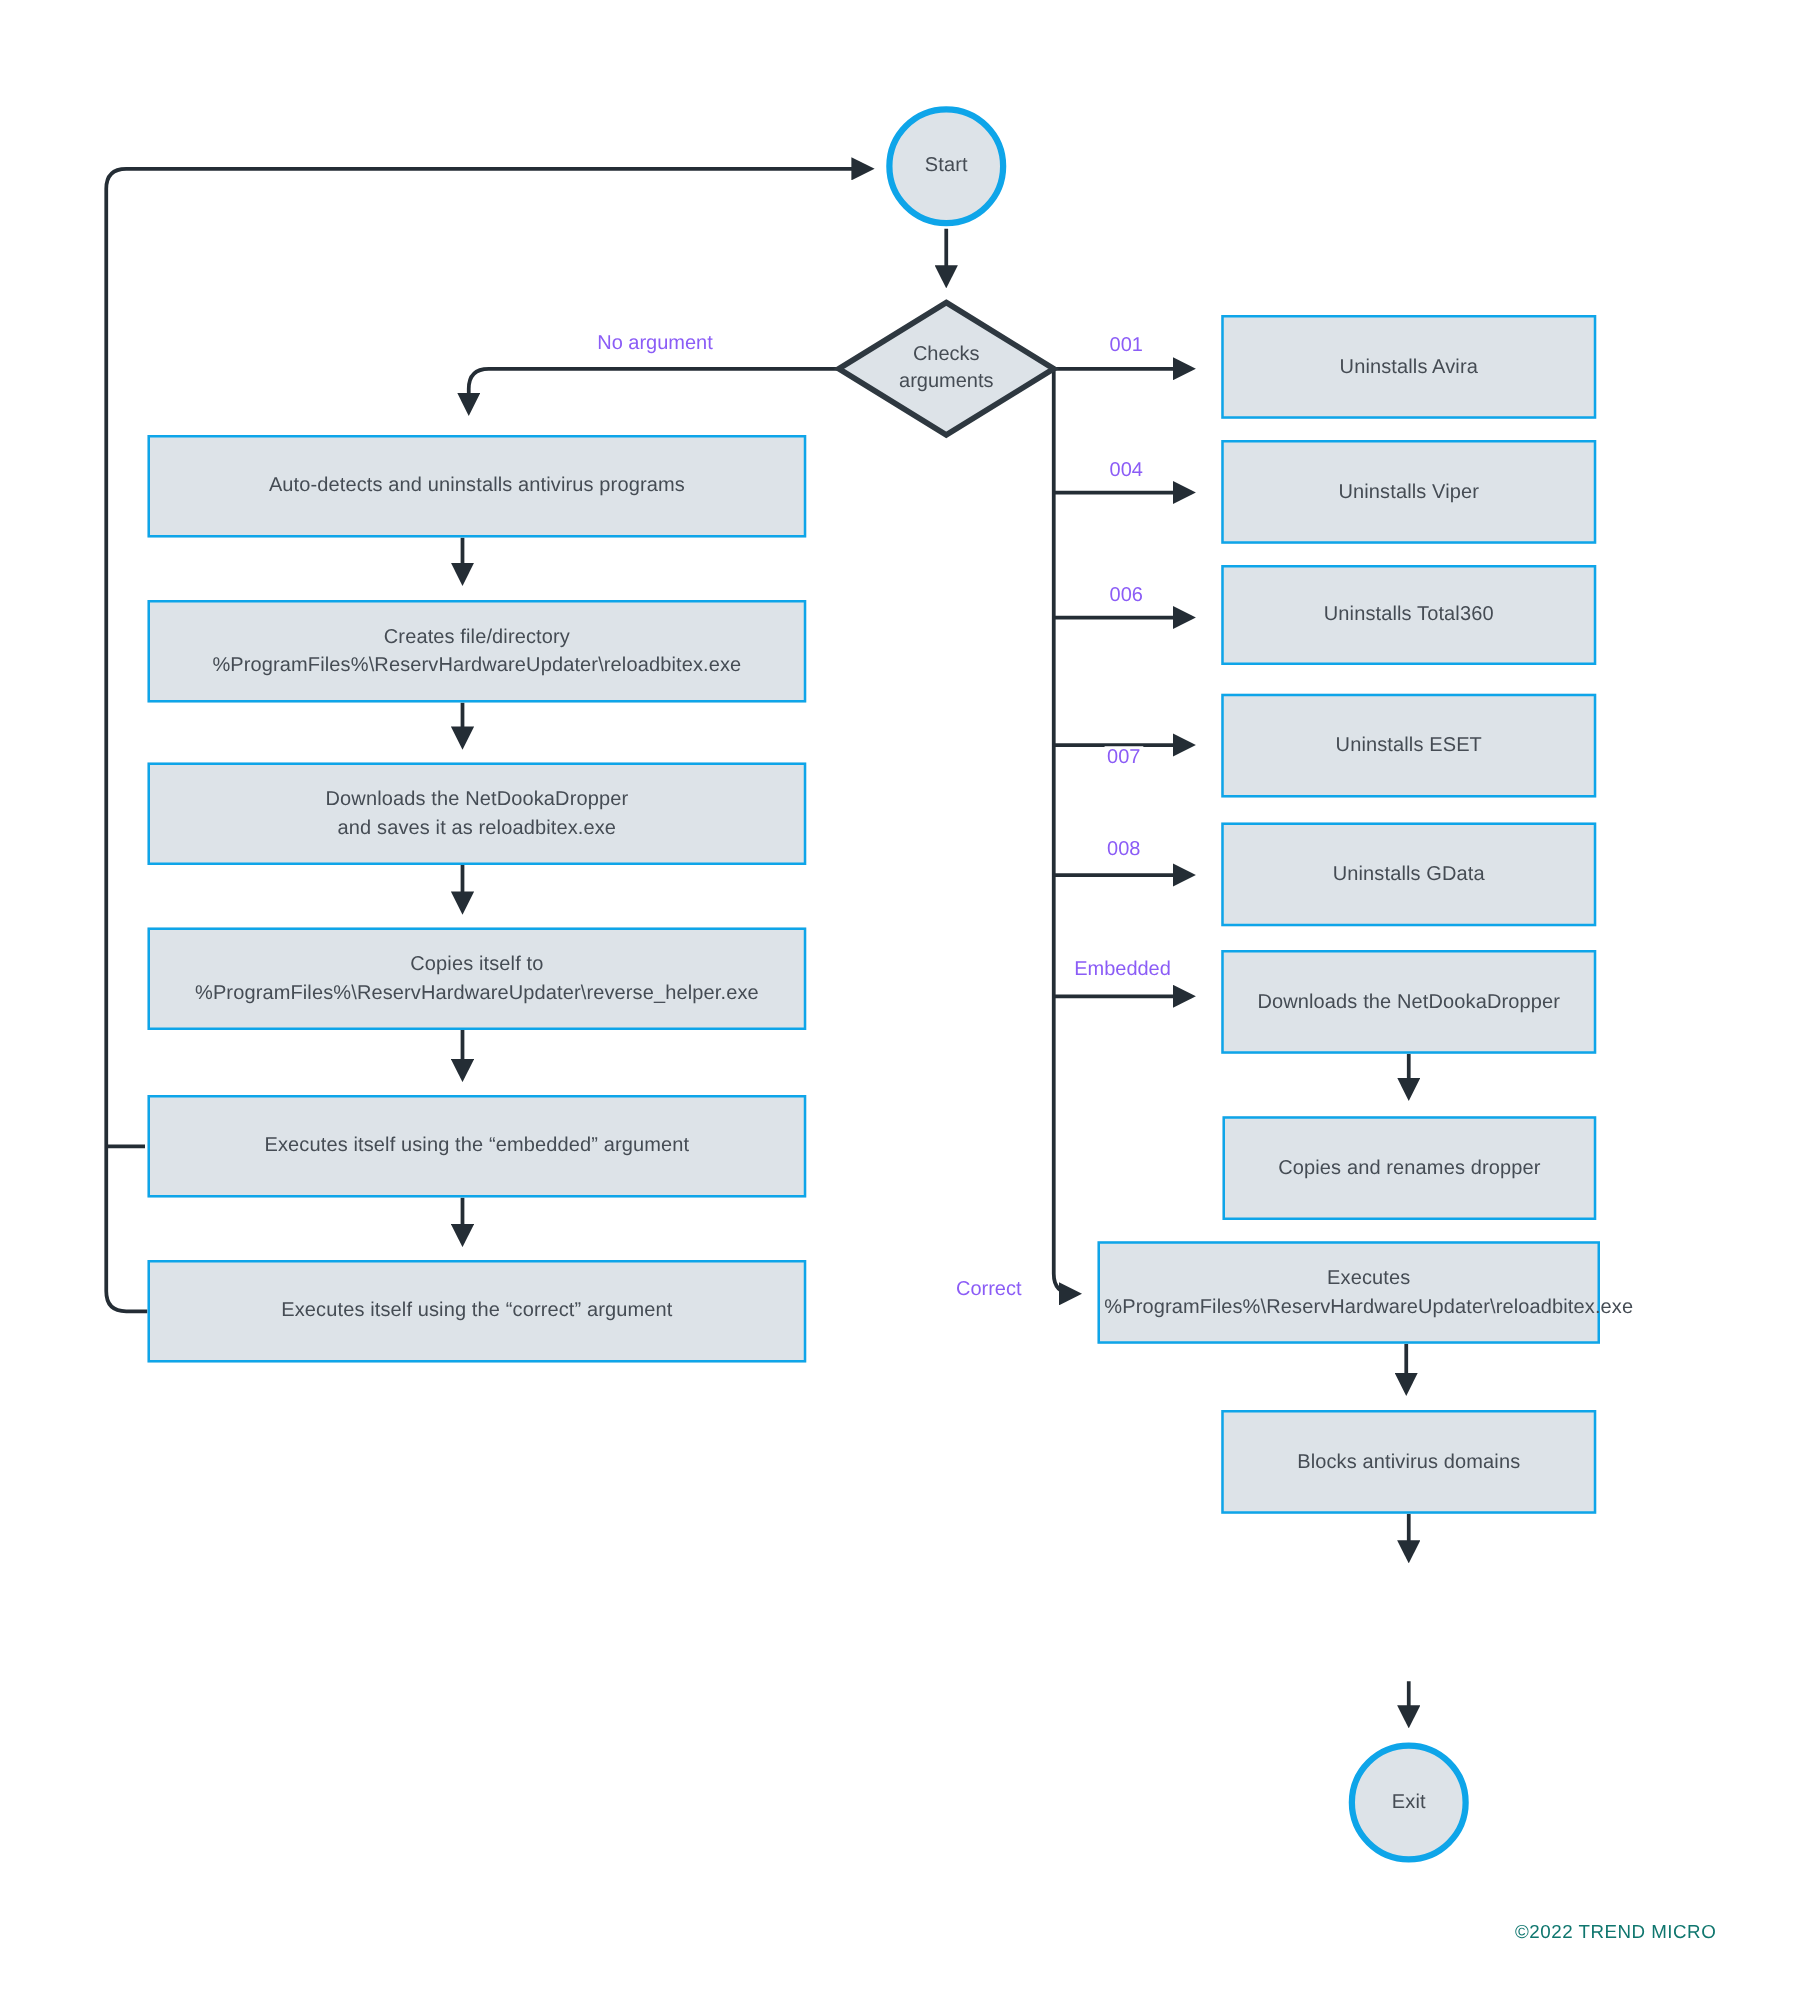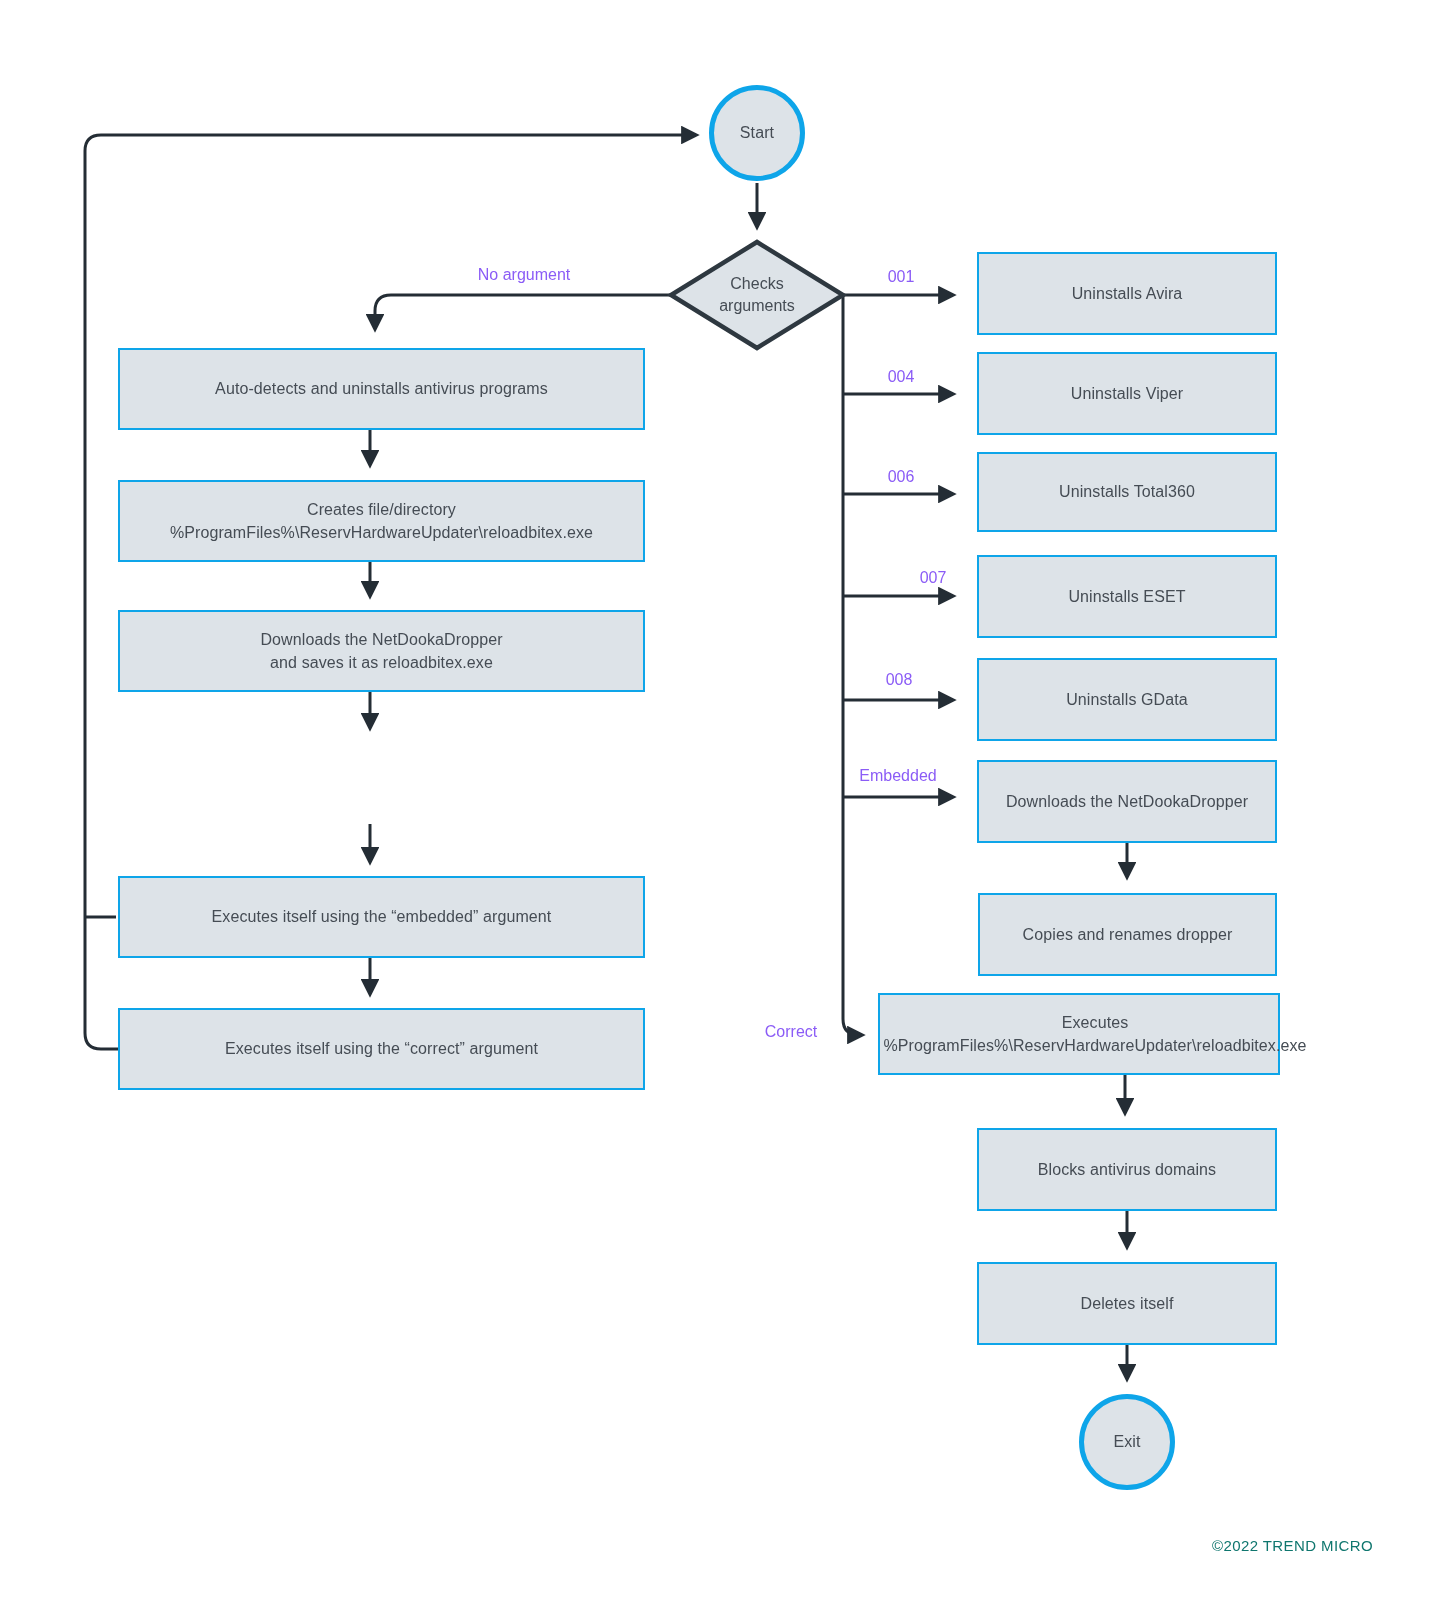--- a/index.html
+++ b/index.html
@@ -115,39 +115,40 @@
   <div class="node terminal" style="left:1079px; top:1394px; width:96px; height:96px;">Exit</div>
 
   <div class="diamond-label" style="left:757px; top:295px;">Checks
 arguments</div>
 
   <div class="node" style="left:118px; top:348px; width:527px; height:82px;">Auto-detects and uninstalls antivirus programs</div>
   <div class="node" style="left:118px; top:480px; width:527px; height:82px;">Creates file/directory
 %ProgramFiles%\ReservHardwareUpdater\reloadbitex.exe</div>
   <div class="node" style="left:118px; top:610px; width:527px; height:82px;">Downloads the NetDookaDropper
 and saves it as reloadbitex.exe</div>
+  <div class="node" style="left:118px; top:742px; width:527px; height:82px;">Copies itself to
+%ProgramFiles%\ReservHardwareUpdater\reverse_helper.exe</div>
   <div class="node" style="left:118px; top:876px; width:527px; height:82px;">Executes itself using the “embedded” argument</div>
   <div class="node" style="left:118px; top:1008px; width:527px; height:82px;">Executes itself using the “correct” argument</div>
 
   <div class="node" style="left:977px; top:252px; width:300px; height:83px;">Uninstalls Avira</div>
   <div class="node" style="left:977px; top:352px; width:300px; height:83px;">Uninstalls Viper</div>
   <div class="node" style="left:977px; top:452px; width:300px; height:80px;">Uninstalls Total360</div>
   <div class="node" style="left:977px; top:555px; width:300px; height:83px;">Uninstalls ESET</div>
   <div class="node" style="left:977px; top:658px; width:300px; height:83px;">Uninstalls GData</div>
   <div class="node" style="left:977px; top:760px; width:300px; height:83px;">Downloads the NetDookaDropper</div>
   <div class="node" style="left:978px; top:893px; width:299px; height:83px;">Copies and renames dropper</div>
   <div class="node" style="left:878px; top:993px; width:402px; height:82px;padding-left:32px;">Executes
 %ProgramFiles%\ReservHardwareUpdater\reloadbitex.exe</div>
   <div class="node" style="left:977px; top:1128px; width:300px; height:83px;">Blocks antivirus domains</div>
-  <div class="node" style="left:977px; top:1262px; width:300px; height:83px;">Deletes itself</div>
 
   <div class="edge-label" style="left:524px; top:275px;">No argument</div>
   <div class="edge-label" style="left:901px; top:277px;">001</div>
   <div class="edge-label" style="left:901px; top:377px;">004</div>
   <div class="edge-label" style="left:901px; top:477px;">006</div>
-  <div class="edge-label" style="left:899px; top:578px;margin-left:34px;">007</div>
+  <div class="edge-label" style="left:899px; top:606px;">007</div>
   <div class="edge-label" style="left:899px; top:680px;">008</div>
   <div class="edge-label" style="left:898px; top:776px;">Embedded</div>
   <div class="edge-label" style="left:791px; top:1032px;">Correct</div>
 
   <div class="copyright" style="right:80px; top:1537px;">©2022 TREND MICRO</div>
 
 </div>
 
 </body></html>

